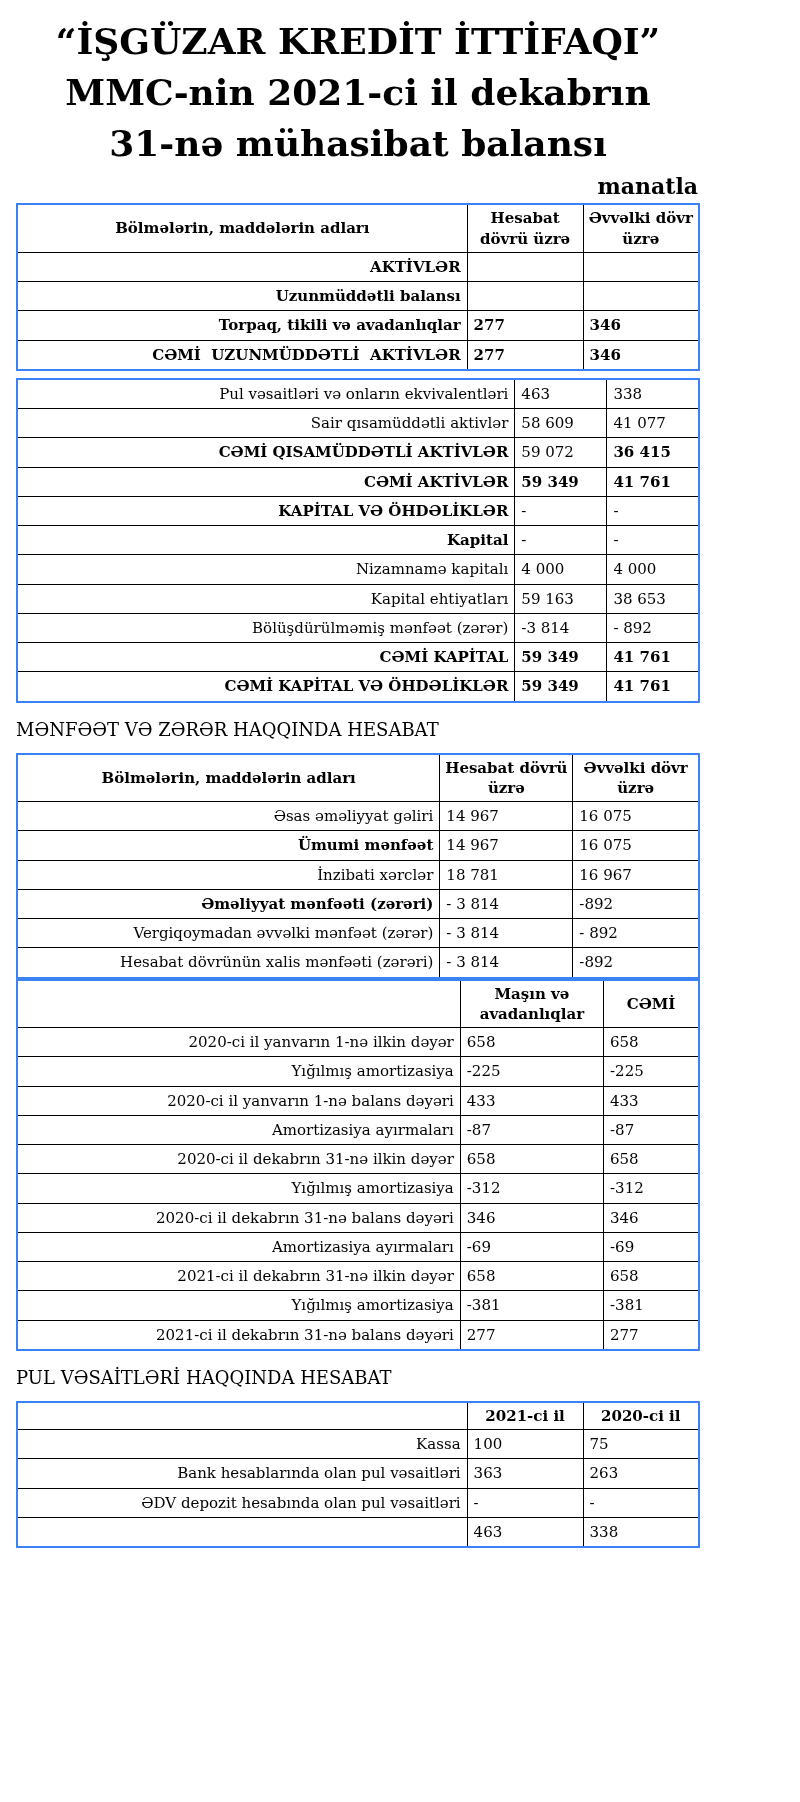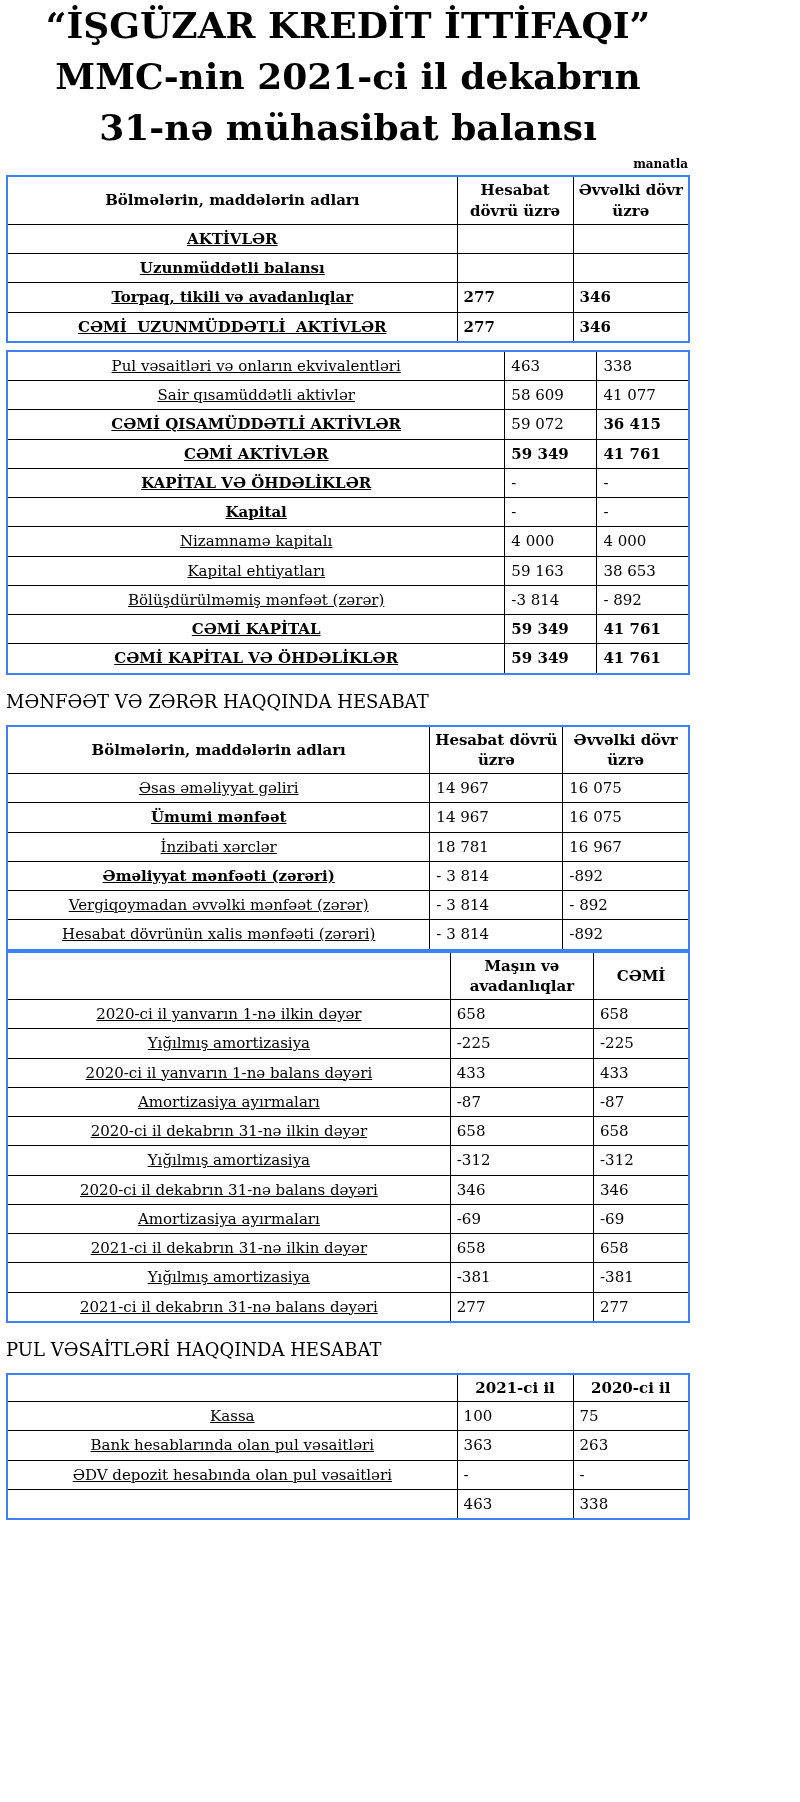--- a/index.html
+++ b/index.html
@@ -2,37 +2,37 @@
 <html><head>
 <meta charset="utf-8">
 <style>
   * { margin:0; padding:0; box-sizing:border-box; }
   html, body { background:#fff; }
   body {
     width:800px; min-height:1802px;
     font-family:"DejaVu Serif","Liberation Serif",serif;
     color:#000;
   }
-  .page { width:684px; margin-left:6px; }
+  .page { width:684px; margin-left:16px; padding-top:16px; }
   .title { text-align:center; font-weight:bold; font-size:36px; line-height:1.42; }
   .title .tl { display:block; }
-  .manat { text-align:right; font-weight:bold; font-size:12px; margin:4px 2px 4px 0; }
+  .manat { text-align:right; font-weight:bold; font-size:22px; margin:4px 2px 4px 0; }
   table.t {
     width:100%; border-collapse:collapse; table-layout:fixed;
     border:2px solid #3b82f6;
   }
   table.t th, table.t td {
     border:1px solid #000;
     font-size:15px; line-height:1.35;
     padding:4px 6px;
     vertical-align:middle;
     overflow:hidden;
   }
   table.t th { text-align:center; font-weight:bold; padding:3px 4px; }
-  td.lab { text-align:center; white-space:pre-wrap;text-decoration:underline; }
+  td.lab { text-align:right; white-space:pre-wrap; }
   td.val { text-align:left; }
   .b { font-weight:bold; }
   .sec { text-align:left; font-weight:normal; font-size:18px; margin:16px 0 13px; }
   .t2 { margin-top:7px; }
   .t5 th { font-weight:normal; }
   
   .t1 col.c1 { width:66%; } .t1 col.c2 { width:17%; } .t1 col.c3 { width:17%; }
   .t2 col.c1 { width:73%; } .t2 col.c2 { width:13.5%; } .t2 col.c3 { width:13.5%; }
   .t3 col.c1 { width:62%; } .t3 col.c2 { width:19.5%; } .t3 col.c3 { width:18.5%; }
   .t4 col.c1 { width:65%; } .t4 col.c2 { width:21%; } .t4 col.c3 { width:14%; }

